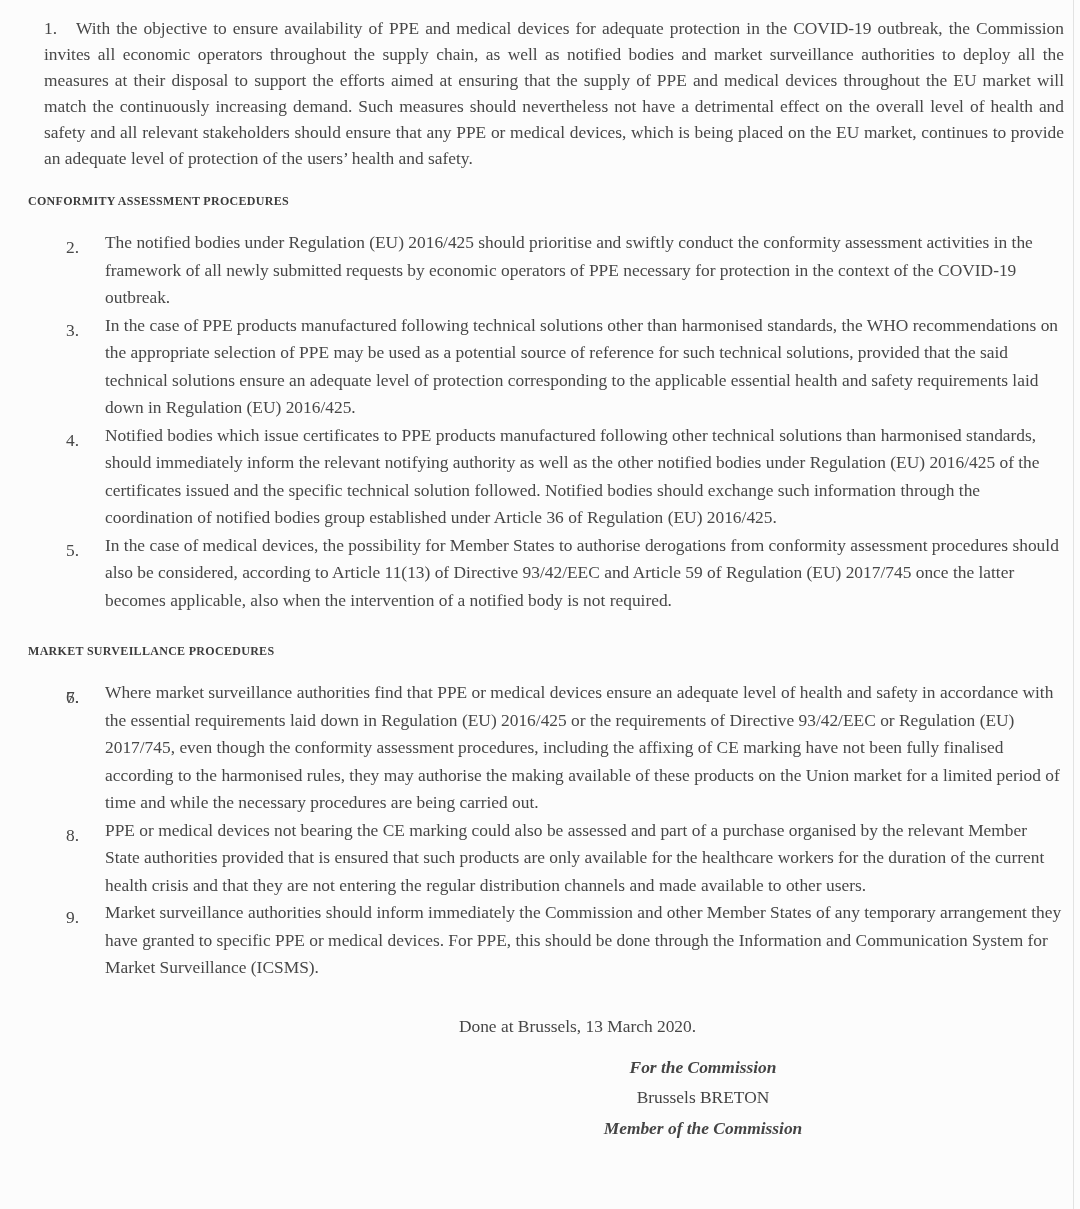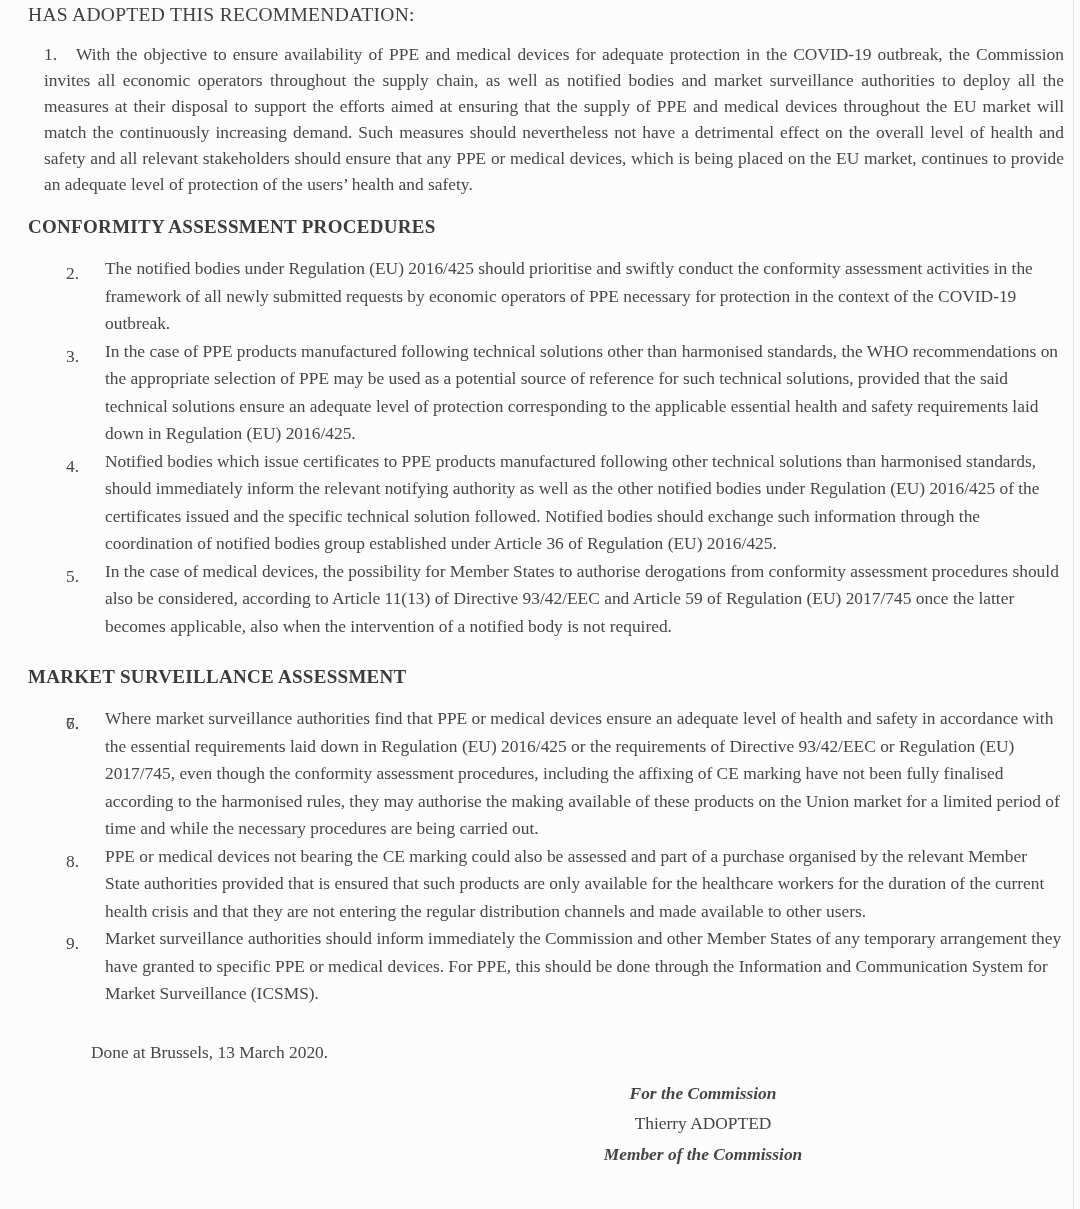--- a/index.html
+++ b/index.html
@@ -38,21 +38,21 @@
   .para-1 {
     margin: 13px 0 0 16px;
     text-align: justify;
     line-height: 26px;
   }
   .para-num {
     display: inline-block;
     margin-right: 19px;
   }
   .section-heading {
-    font-size: 19px;
+    font-size: 12px;
     font-weight: bold;
     letter-spacing: 0.3px;
     color: #3c3c3c;
     margin: 17px 0 15px 0;
     line-height: 26px;
   }
   .section-heading.second {
     margin-top: 24px;
   }
   .item {
@@ -63,40 +63,40 @@
   }
   .item .num {
     position: absolute;
     left: 38px;
     top: 8px;
     line-height: 20px;
   }
   .place-date {
     margin: 31px 0 0 63px;
     line-height: 26px;
+    text-align: center;
   }
   .signature {
     width: 490px;
     margin: 13px 0 0 430px;
     text-align: center;
     line-height: 30.5px;
     color: #444444;
   }
   .signature .italic {
     font-style: italic;
     font-weight: bold;
   }
 </style>
 </head>
 <body>
 
 <div class="page">
   <div class="page-right-edge"></div>
 
-  <h1 class="adoption-clause">HAS ADOPTED THIS RECOMMENDATION:</h1>
 
   <p class="para-1">
     <span class="para-num">1.</span><span>With the objective to ensure availability of PPE and medical devices for adequate protection in the COVID-19 outbreak, the Commission invites all economic operators throughout the supply chain, as well as notified bodies and market surveillance authorities to deploy all the measures at their disposal to support the efforts aimed at ensuring that the supply of PPE and medical devices throughout the EU market will match the continuously increasing demand. Such measures should nevertheless not have a detrimental effect on the overall level of health and safety and all relevant stakeholders should ensure that any PPE or medical devices, which is being placed on the EU market, continues to provide an adequate level of protection of the users’ health and safety.</span>
   </p>
 
   <h2 class="section-heading">CONFORMITY ASSESSMENT PROCEDURES</h2>
 
   <div class="list">
     <div class="item">
       <span class="num">2.</span>
@@ -109,21 +109,21 @@
     <div class="item">
       <span class="num">4.</span>
       <span class="txt">Notified bodies which issue certificates to PPE products manufactured following other technical solutions than harmonised standards, should immediately inform the relevant notifying authority as well as the other notified bodies under Regulation (EU) 2016/425 of the certificates issued and the specific technical solution followed. Notified bodies should exchange such information through the coordination of notified bodies group established under Article 36 of Regulation (EU) 2016/425.</span>
     </div>
     <div class="item">
       <span class="num">5.</span>
       <span class="txt">In the case of medical devices, the possibility for Member States to authorise derogations from conformity assessment procedures should also be considered, according to Article 11(13) of Directive 93/42/EEC and Article 59 of Regulation (EU) 2017/745 once the latter becomes applicable, also when the intervention of a notified body is not required.</span>
     </div>
   </div>
 
-  <h2 class="section-heading second">MARKET SURVEILLANCE ASSESSMENT</h2>
+  <h2 class="section-heading second">MARKET SURVEILLANCE PROCEDURES</h2>
 
   <div class="list">
     <div class="item">
       <span class="num">6.</span>
     </div>
     <div class="item">
       <span class="num">7.</span>
       <span class="txt">Where market surveillance authorities find that PPE or medical devices ensure an adequate level of health and safety in accordance with the essential requirements laid down in Regulation (EU) 2016/425 or the requirements of Directive 93/42/EEC or Regulation (EU) 2017/745, even though the conformity assessment procedures, including the affixing of CE marking have not been fully finalised according to the harmonised rules, they may authorise the making available of these products on the Union market for a limited period of time and while the necessary procedures are being carried out.</span>
     </div>
     <div class="item">
@@ -133,16 +133,16 @@
     <div class="item">
       <span class="num">9.</span>
       <span class="txt">Market surveillance authorities should inform immediately the Commission and other Member States of any temporary arrangement they have granted to specific PPE or medical devices. For PPE, this should be done through the Information and Communication System for Market Surveillance (ICSMS).</span>
     </div>
   </div>
 
   <p class="place-date">Done at Brussels, 13 March 2020.</p>
 
   <div class="signature">
     <div class="italic">For the Commission</div>
-    <div>Thierry ADOPTED</div>
+    <div>Brussels BRETON</div>
     <div class="italic">Member of the Commission</div>
   </div>
 </div>
 
 </body></html>

